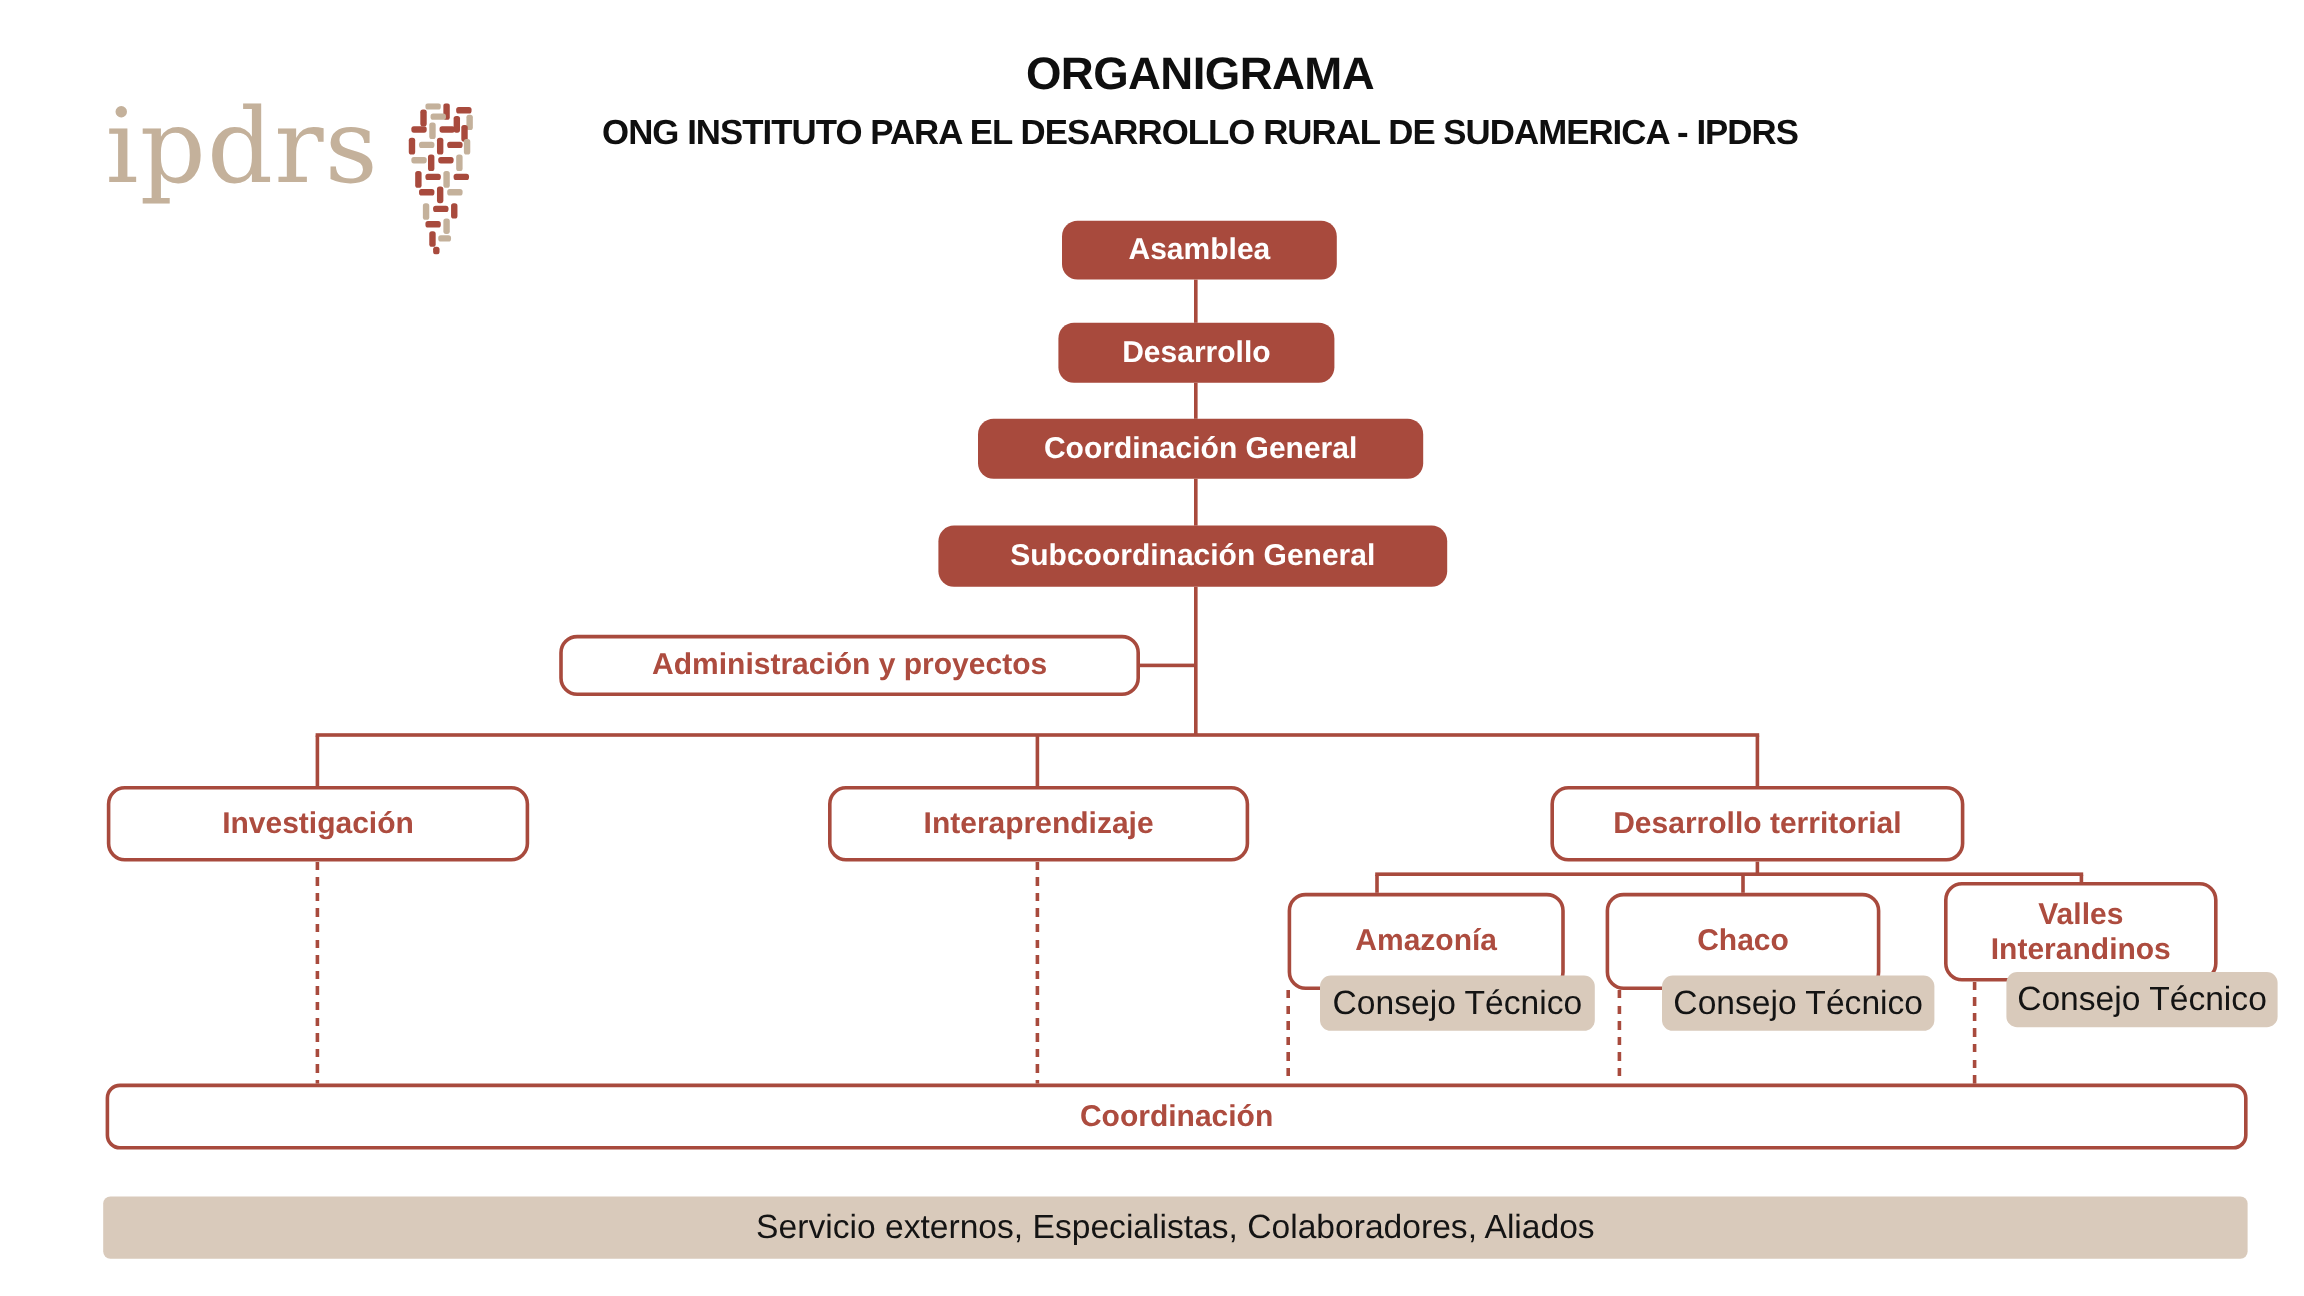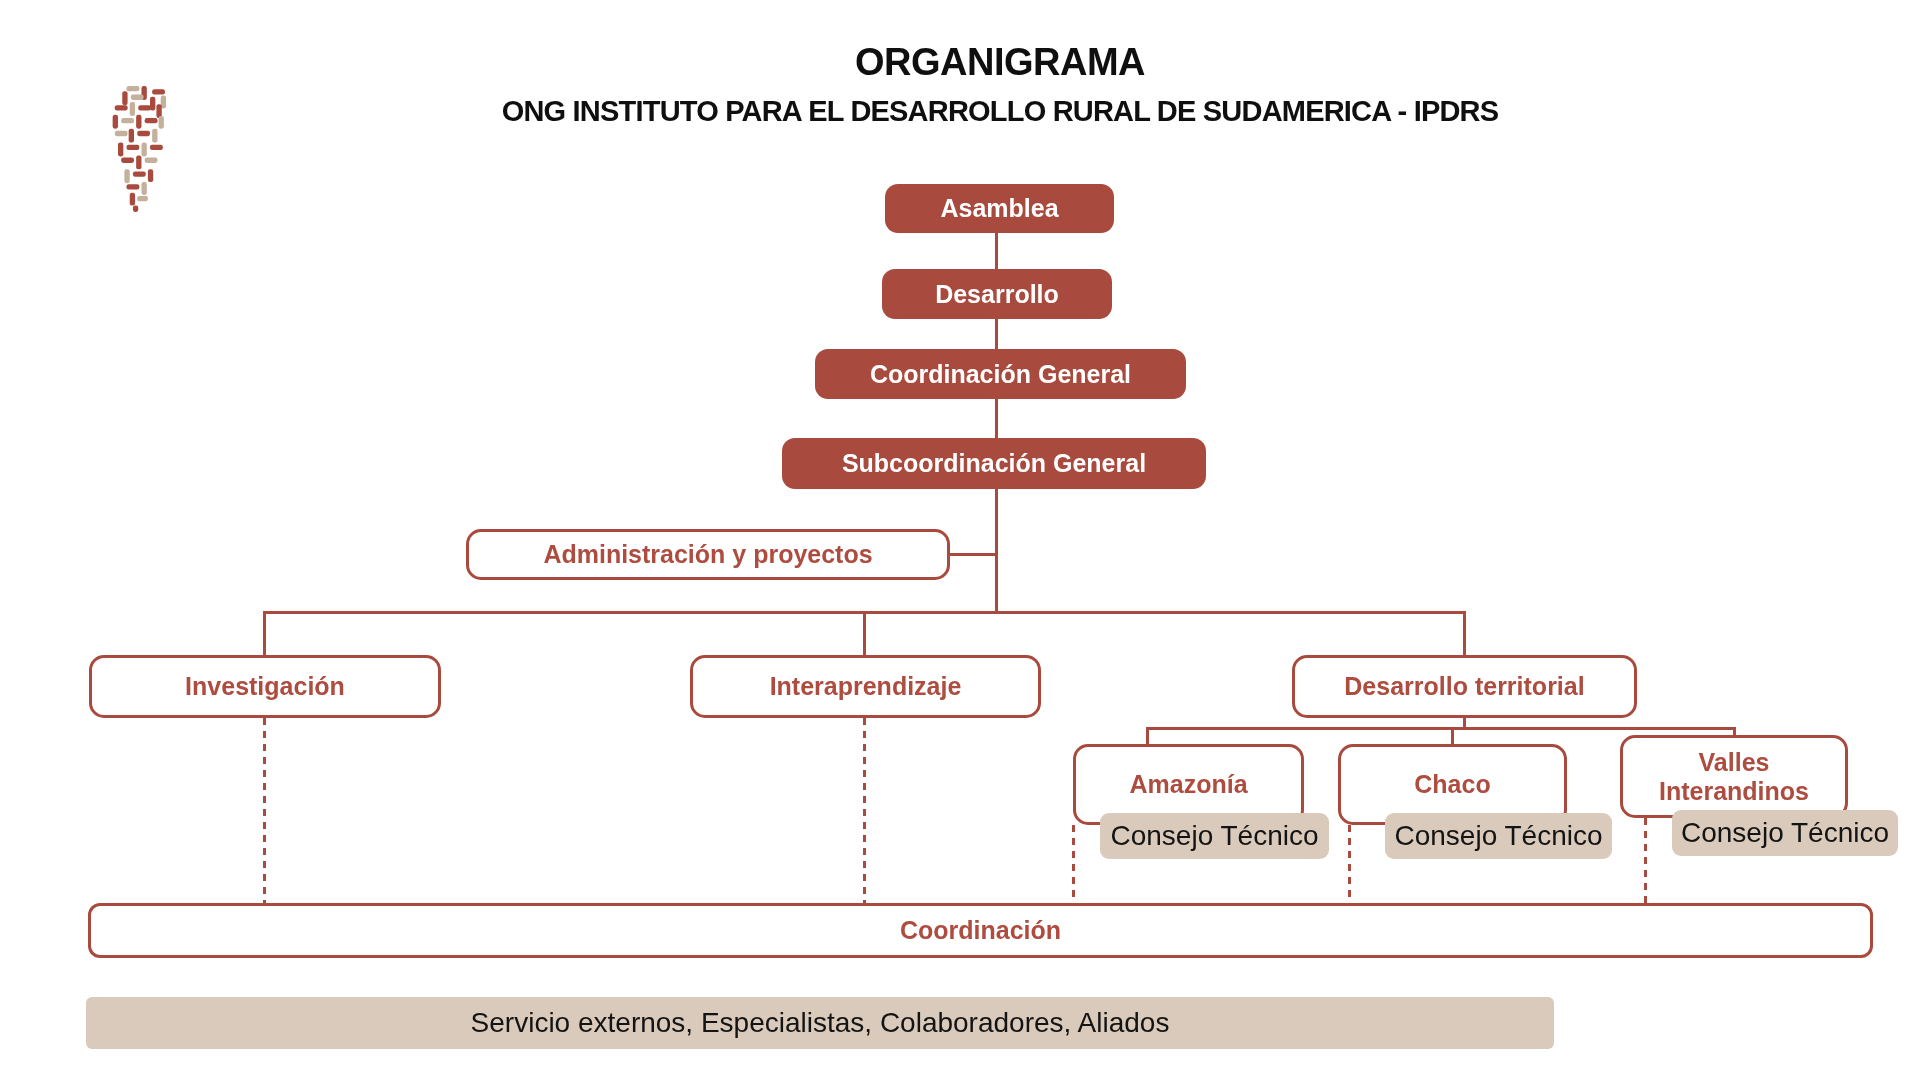--- a/index.html
+++ b/index.html
@@ -34,20 +34,21 @@
 <body>
 
 <div class="canvas">
 
   <div class="header">
     <div class="title">ORGANIGRAMA</div>
     <div class="subtitle">ONG INSTITUTO PARA EL DESARROLLO RURAL DE SUDAMERICA - IPDRS</div>
   </div>
 
   <div class="logo">
+    <span class="logo-word">ipdrs</span>
     <svg class="logo-map" width="80" height="126" viewBox="0 0 74 118" aria-hidden="true">
       <g>
         <rect x="30" y="0" width="12" height="5" rx="2" fill="#c4b19b"></rect>
         <rect x="44" y="0" width="5" height="13" rx="2" fill="#a84a3d"></rect>
         <rect x="54" y="3" width="12" height="5" rx="2" fill="#a84a3d"></rect>
         <rect x="26" y="5" width="5" height="13" rx="2" fill="#a84a3d"></rect>
         <rect x="34" y="8" width="12" height="5" rx="2" fill="#c4b19b"></rect>
         <rect x="52" y="10" width="5" height="13" rx="2" fill="#a84a3d"></rect>
         <rect x="62" y="9" width="5" height="12" rx="2" fill="#c4b19b"></rect>
         <rect x="19" y="18" width="12" height="5" rx="2" fill="#a84a3d"></rect>
@@ -114,15 +115,15 @@
   <div class="box outlined" style="left:1031px;top:744px;width:231px;height:81px;margin-left:42px;">Amazonía</div>
   <div class="box outlined" style="left:1338px;top:744px;width:229px;height:81px;">Chaco</div>
   <div class="box outlined" style="left:1620px;top:735px;width:228px;height:83px;">Valles Interandinos</div>
 
   <div class="box tanbox" style="left:1100px;top:813px;width:229px;height:46px;">Consejo Técnico</div>
   <div class="box tanbox" style="left:1385px;top:813px;width:227px;height:46px;">Consejo Técnico</div>
   <div class="box tanbox" style="left:1672px;top:810px;width:226px;height:46px;">Consejo Técnico</div>
 
   <div class="box outlined" style="left:88px;top:903px;width:1785px;height:55px;border-radius:12px;">Coordinación</div>
 
-  <div class="box bottombar" style="left:86px;top:997px;width:1468px;height:52px;">Servicio externos, Especialistas, Colaboradores, Aliados</div>
+  <div class="box bottombar" style="left:86px;top:997px;width:1787px;height:52px;">Servicio externos, Especialistas, Colaboradores, Aliados</div>
 
 </div>
 
 </body></html>

